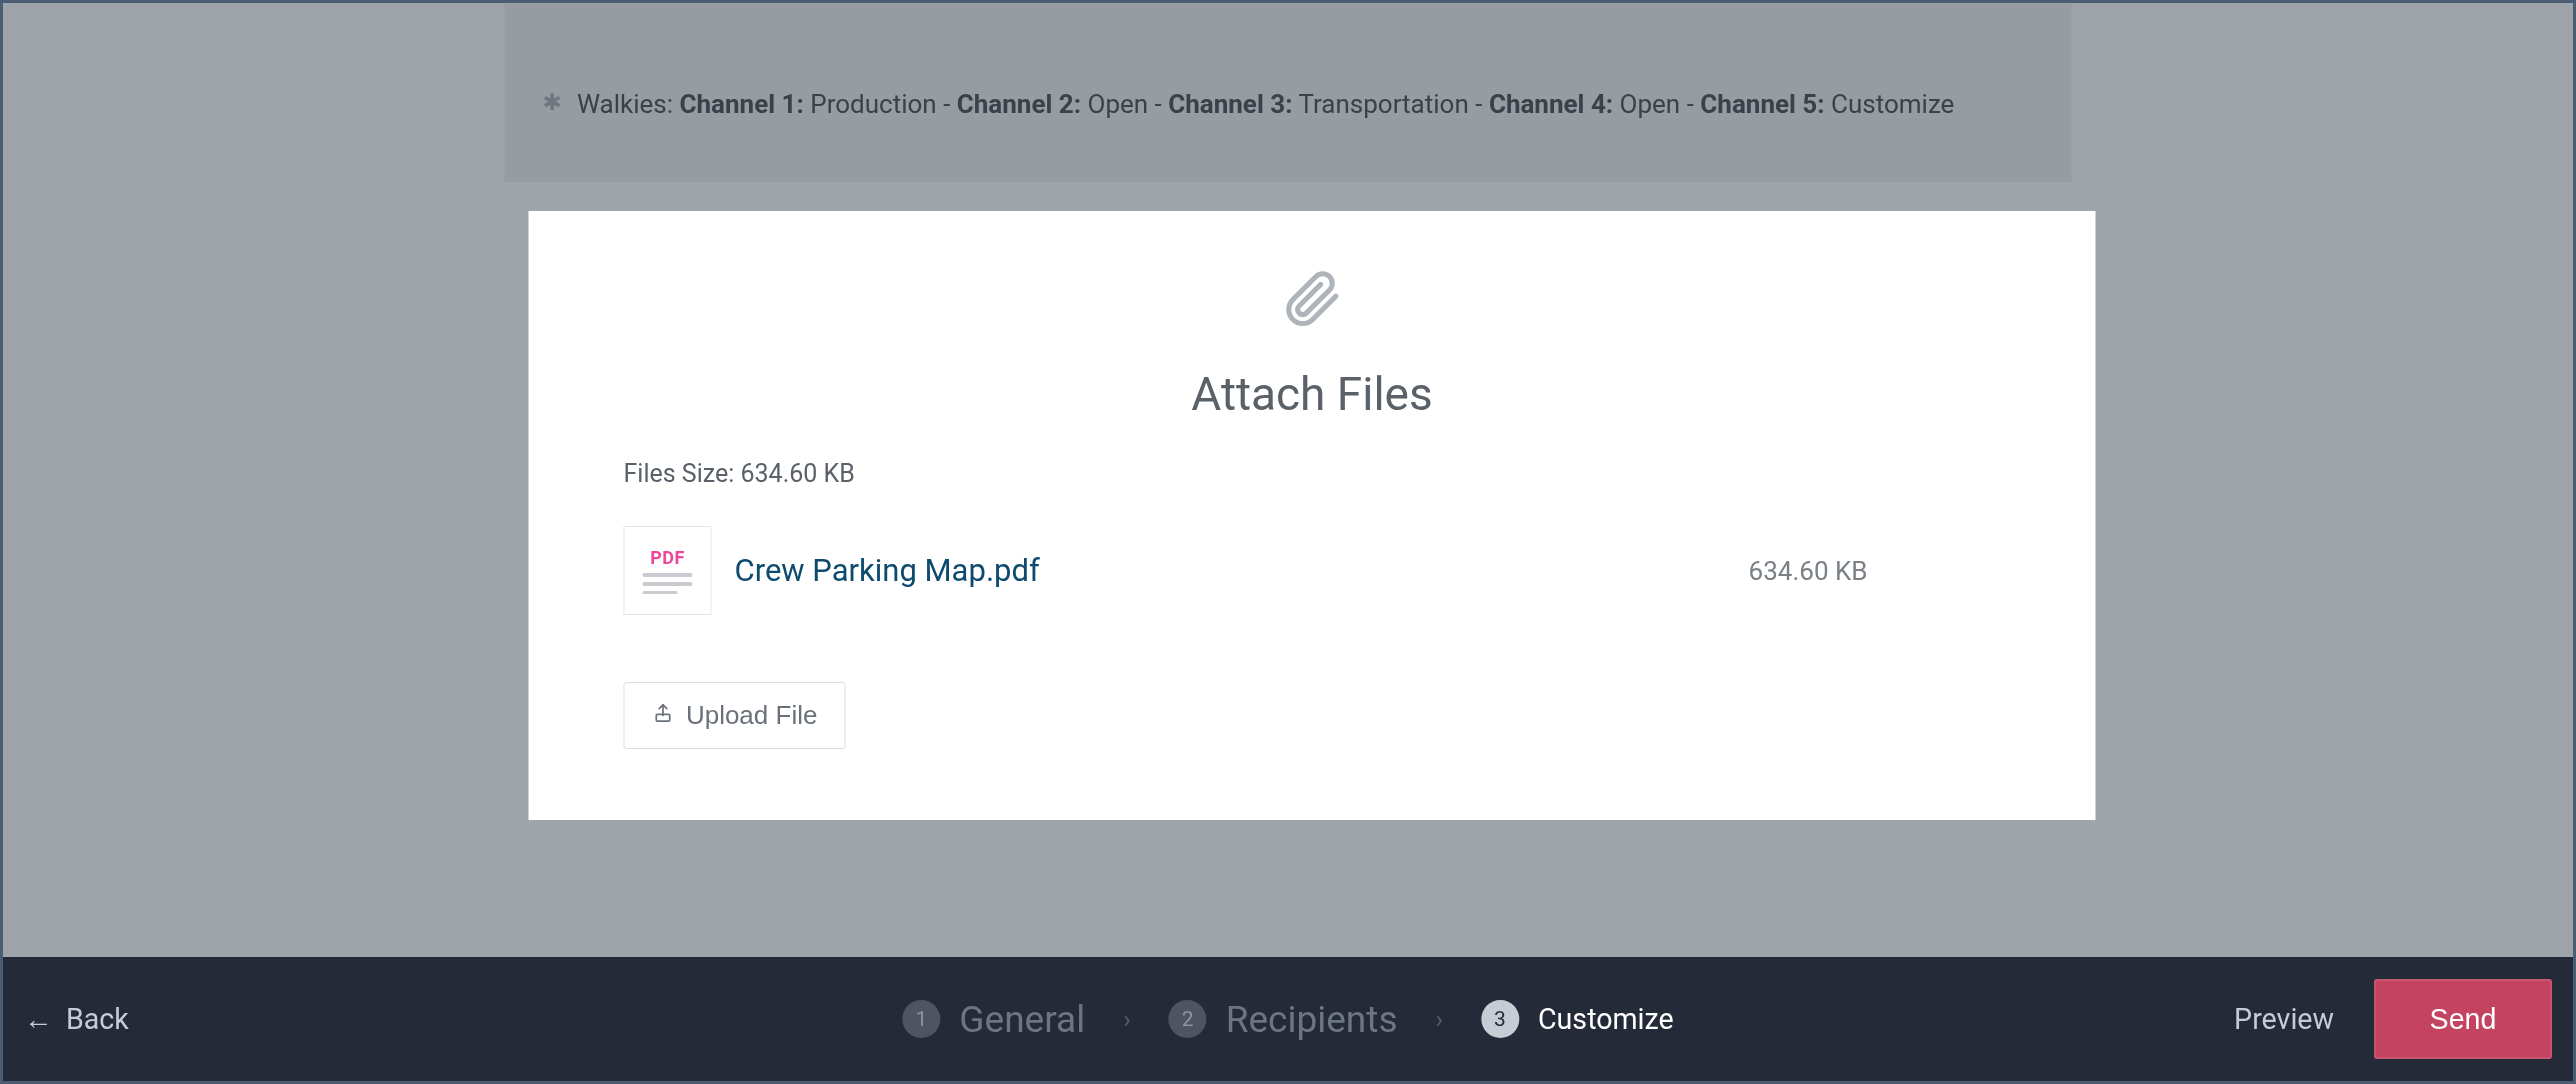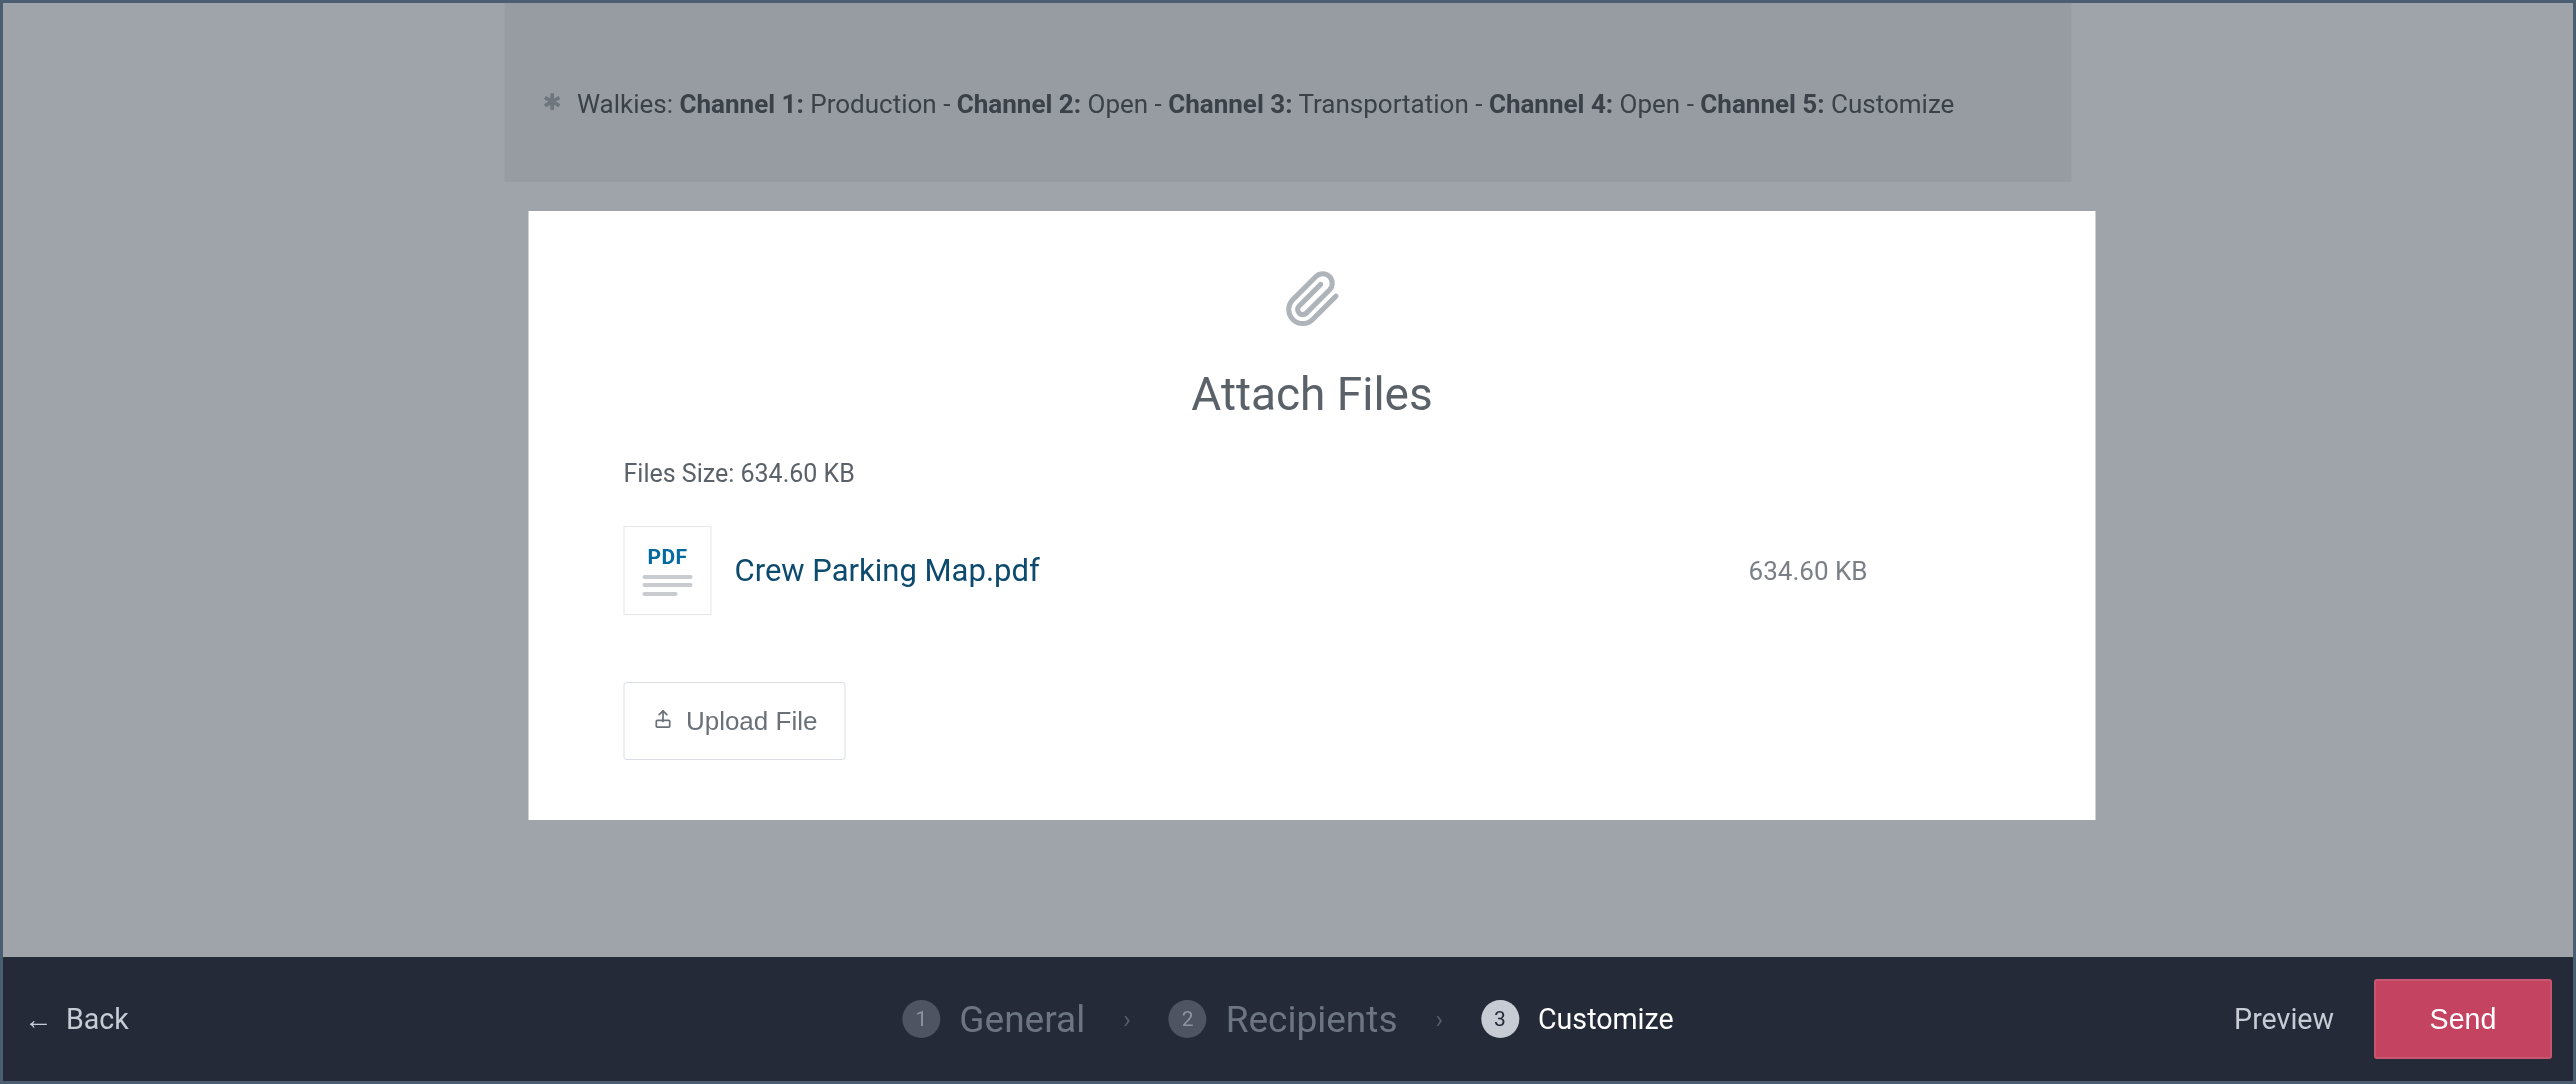--- a/index.html
+++ b/index.html
@@ -82,22 +82,22 @@
     height: 89px;
     border: 1px solid #e5e5e5;
     display: flex;
     flex-direction: column;
     align-items: center;
     justify-content: center;
     padding: 7.6px;
     gap: 5.7px;
   }
   .file-thumb .pdf-label {
-    color: #0369a1;
-    font-size: 21px;
+    color: #ec4899;
+    font-size: 18px;
     font-weight: 700;
     letter-spacing: 0.5px;
   }
   .file-thumb .lines {
     width: 50px;
     display: flex;
     flex-direction: column;
     gap: 4.8px;
   }
   .file-thumb .lines span {
@@ -115,21 +115,21 @@
   .file-size {
     margin-left: auto;
     margin-right: 133px;
     color: #7a8086;
     font-size: 26px;
   }
   .upload-btn {
     margin-top: 67px;
     border: 1px solid #d9dde1;
     background: #fff;
-    height: 78px;
+    height: 67px;
     padding: 0 27px;
     display: inline-flex;
     align-items: center;
     gap: 11.4px;
     color: #6a7178;
     font-size: 26px;
     cursor: pointer;
     border-radius: 2.9px;
   }
   .upload-btn svg { width: 23px; height: 23px; }

